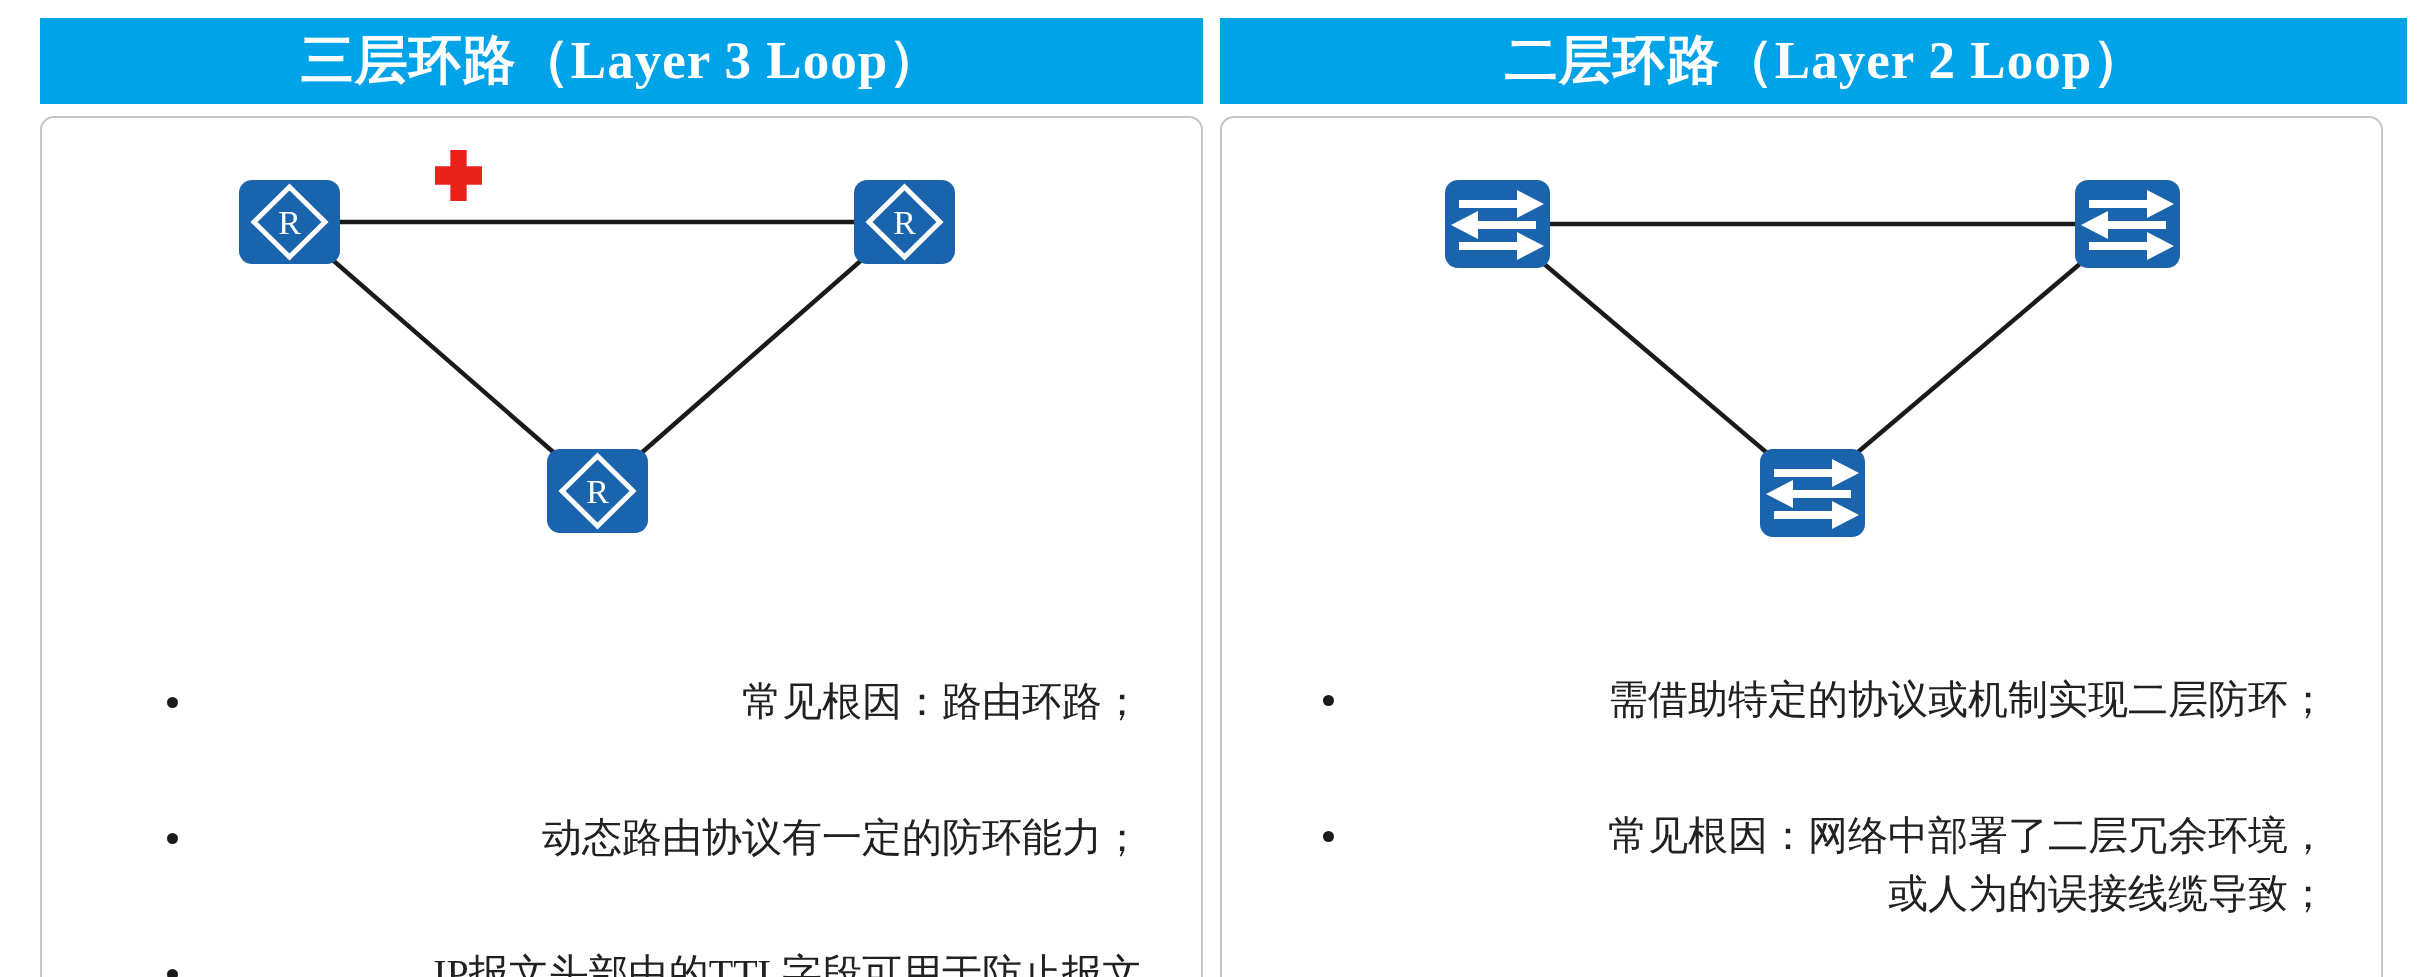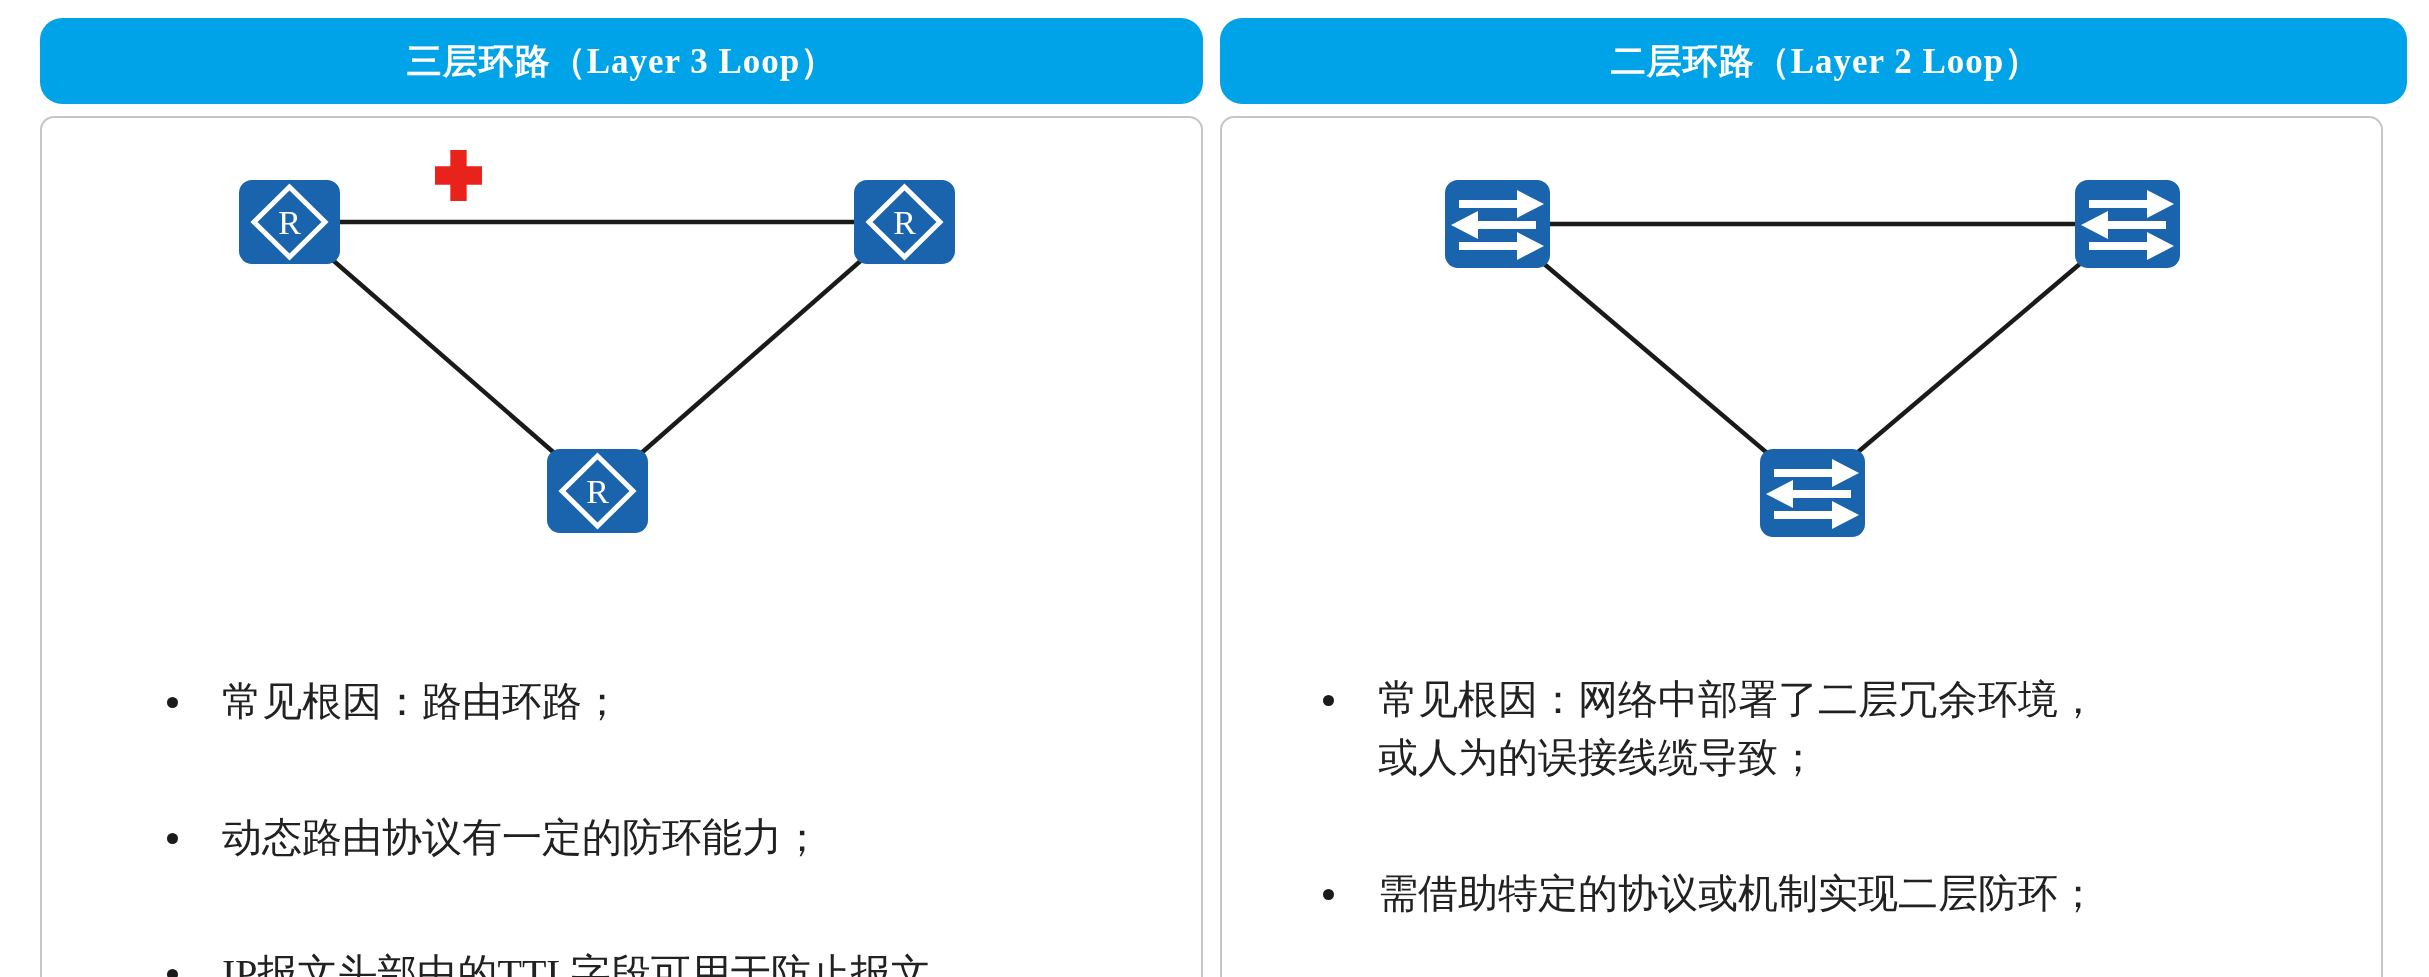--- a/index.html
+++ b/index.html
@@ -10,26 +10,26 @@
     overflow: hidden;
     background: #ffffff;
     font-family: "Liberation Serif", "DejaVu Serif", serif;
   }
   .panel-header {
     position: absolute;
     top: 18px;
     width: 1163px;
     height: 86px;
     background: #00A2E8;
-    border-radius: 22px;
+    border-radius: 0;
     display: flex;
     align-items: center;
     justify-content: center;
     color: #ffffff;
-    font-size: 35px;
+    font-size: 53px;
     font-weight: 700;
     letter-spacing: 1px;
   }
   .panel-card {
     position: absolute;
     top: 116px;
     width: 1163px;
     height: 920px; 
     background: #ffffff;
     border: 2px solid #C6C6C6;
@@ -61,21 +61,21 @@
   .bullets {
     position: absolute;
     margin: 0;
     padding: 0;
     list-style: none;
     color: #212121;
     font-size: 40px;
     line-height: 58px;
     white-space: pre-line;
   }
-  .bullets li { position: relative; padding-left: 60px; margin-top: 20px; }
+  .bullets li { position: relative; padding-left: 60px; margin-top: 20px; text-align: right; }
   .bullets li:first-child { margin-top: 0; }
   .bullets li::before {
     content: "";
     position: absolute;
     left: 5px;
     top: 24px;
     width: 11px;
     height: 11px;
     border-radius: 50%;
     background: #1b1b1b;
@@ -179,21 +179,21 @@
           <line class="sw-shaft" x1="14" y1="24" x2="74" y2="24"></line>
           <polygon class="sw-head" points="72,10 99,24 72,38"></polygon>
           <line class="sw-shaft" x1="91" y1="45" x2="32" y2="45"></line>
           <polygon class="sw-head" points="33,31 6,45 33,59"></polygon>
           <line class="sw-shaft" x1="14" y1="66" x2="74" y2="66"></line>
           <polygon class="sw-head" points="72,52 99,66 72,80"></polygon>
         </svg>
       </div>
 
       <ul class="bullets bullets-right">
+        <li>需借助特定的协议或机制实现二层防环；</li>
         <li>常见根因：网络中部署了二层冗余环境，
 或人为的误接线缆导致；</li>
-        <li>需借助特定的协议或机制实现二层防环；</li>
         
       </ul>
     </div>
   </section>
 
 </div>
 
 </body></html>

